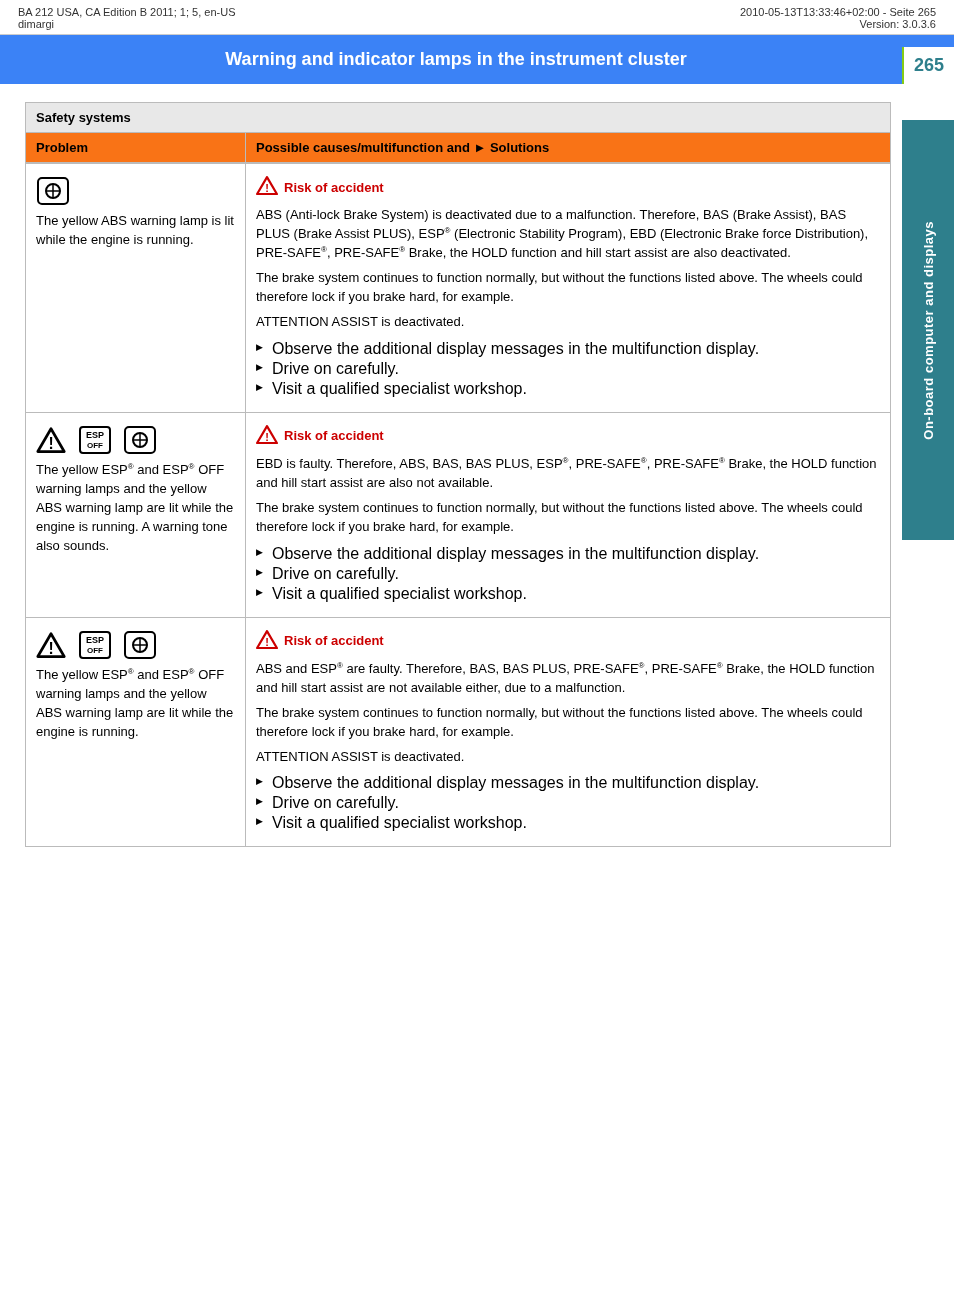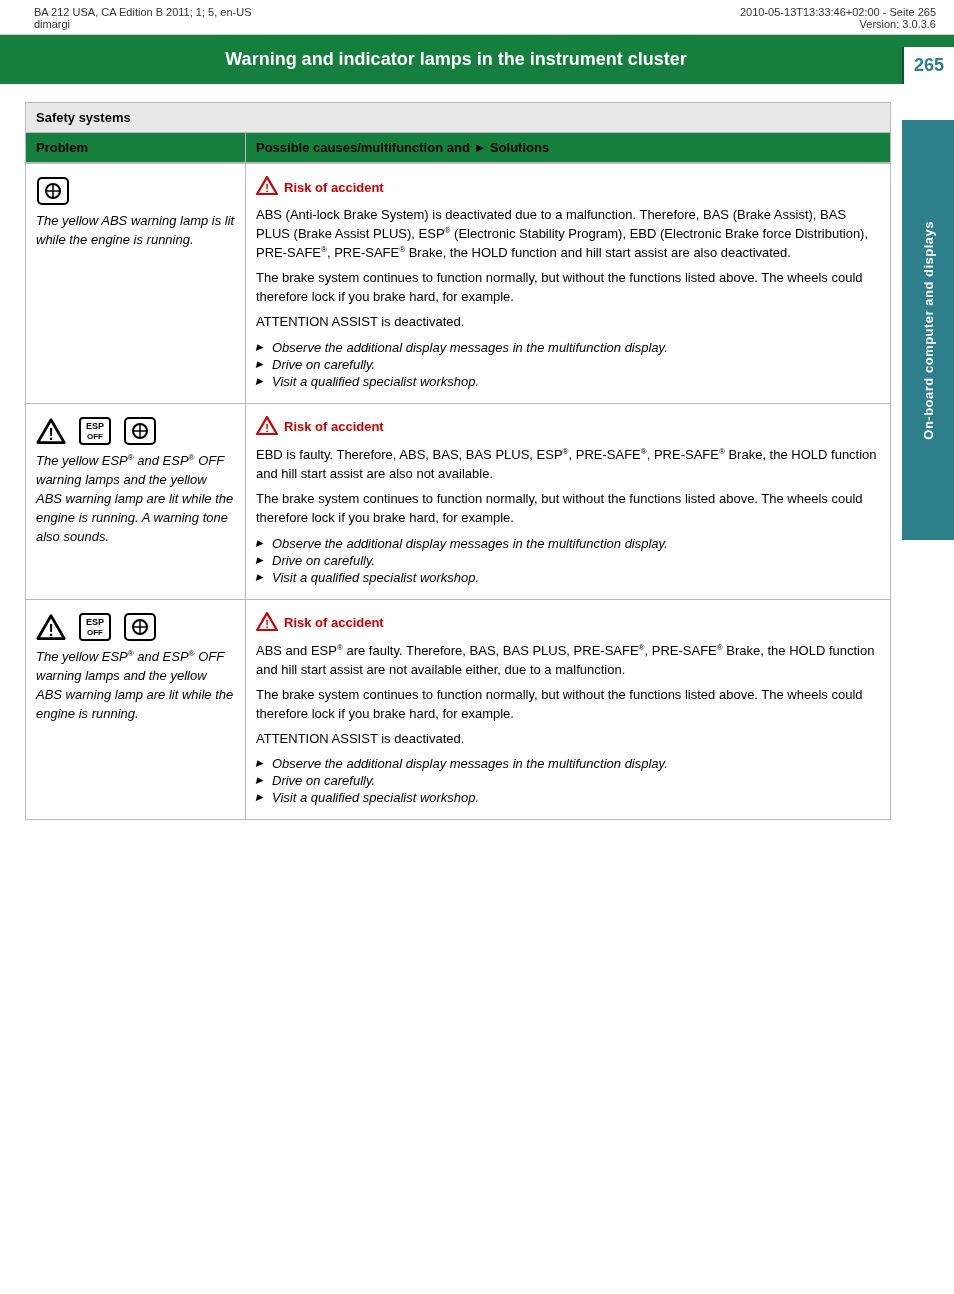--- a/index.html
+++ b/index.html
@@ -18,21 +18,21 @@
       display: flex;
       justify-content: space-between;
       padding: 6px 18px 4px 18px;
       font-size: 11px;
       color: #333;
       border-bottom: 1px solid #ccc;
     }
 
     
     .page-header {
-      background-color: #15803d;
+      background-color: #3b82f6;
       color: #fff;
       text-align: center;
       padding: 14px 60px 14px 18px;
       font-size: 18px;
       font-weight: bold;
       position: relative;
       margin-top: 0;
     }
 
     .page-number-box {
@@ -41,21 +41,21 @@
       top: 12px;
       bottom: 0;
       background: #fff;
       color: #2e7f8c;
       font-size: 18px;
       font-weight: bold;
       width: 52px;
       display: flex;
       align-items: center;
       justify-content: center;
-      border-left: 2px solid #14532d;
+      border-left: 2px solid #84cc16;
     }
 
     
     .right-sidebar {
       position: absolute;
       right: 0;
       top: 120px;
       width: 52px;
       background: #2e7f8c;
       display: flex;
@@ -96,21 +96,21 @@
       border-bottom: 1px solid #bbb;
       colspan: 2;
     }
 
     .safety-table .col-header-row th {
       padding: 7px 10px;
       font-weight: bold;
       font-size: 13px;
       border-bottom: 2px solid #bbb;
       text-align: left;
-      background: #15803d;
+      background: #f97316;
     }
 
     .safety-table .col-header-row th:first-child {
       width: 220px;
       border-right: 1px solid #bbb;
     }
 
     .data-row td {
       vertical-align: top;
       padding: 12px 10px;
@@ -145,54 +145,52 @@
     .solutions-list {
       margin-top: 8px;
       padding-left: 0;
       list-style: none;
     }
 
     .solutions-list li {
       position: relative;
       padding-left: 16px;
       margin-bottom: 2px;
-      font-size: 13px;
-      font-style: italic;
+      font-size: 16px;
     }
 
     .solutions-list li::before {
       content: '▶';
       position: absolute;
       left: 0;
       font-size: 9px;
       top: 2px;
       color: #000;
     }
 
     .para {
       margin-bottom: 6px;
       font-size: 13px;
       line-height: 1.45;
     }
 
     .col-left-text {
       font-size: 13px;
       line-height: 1.45;
-      font-style: italic;
     }
 
     sup {
       font-size: 8px;
     }
   </style>
 </head>
 <body>
 
 <div class="meta-bar">
-  <span style="white-space:pre;margin-left:16px;">BA 212 USA, CA Edition B 2011; 1; 5, en-US
+  <span style="white-space:pre;">BA 212 USA, CA Edition B 2011; 1; 5, en-US
 dimargi</span>
   <span style="white-space:pre;text-align:right;">2010-05-13T13:33:46+02:00 - Seite 265
 Version: 3.0.3.6</span>
 </div>
 
 <div class="page-header">
   <span>Warning and indicator lamps in the instrument cluster</span>
   <div class="page-number-box">265</div>
 </div>
 

